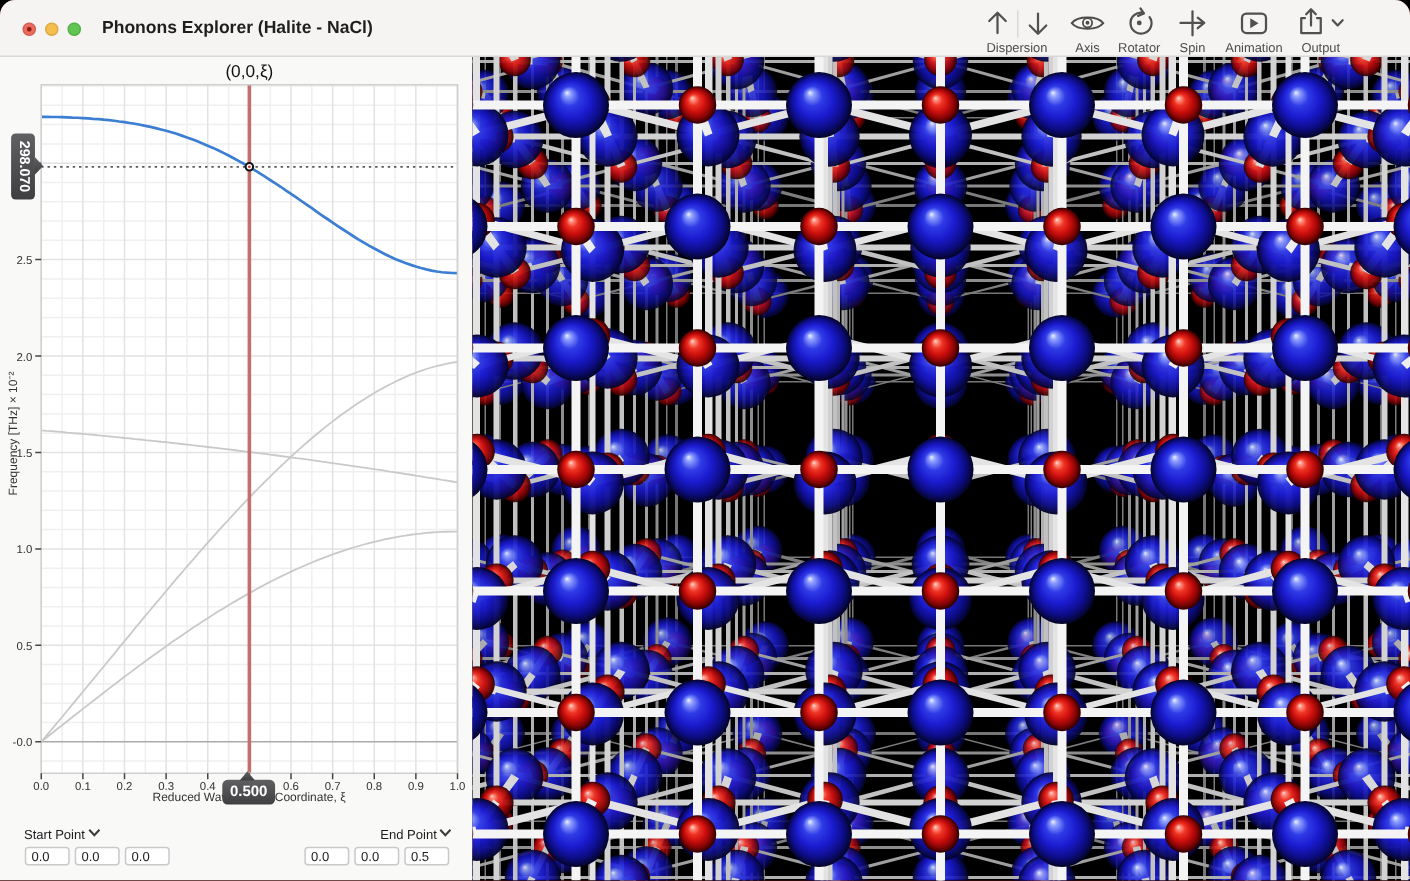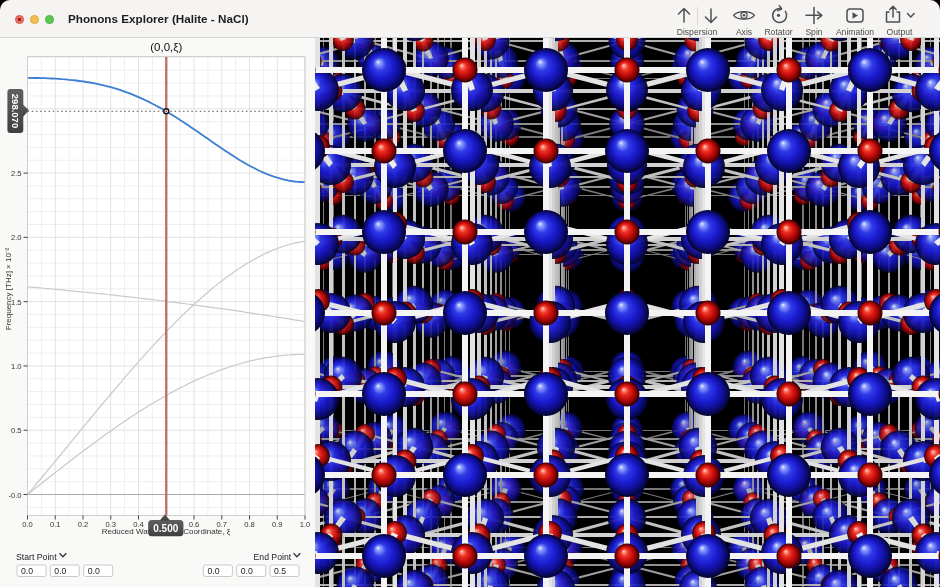--- a/index.html
+++ b/index.html
@@ -1,19 +1,19 @@
 <!DOCTYPE html>
 <html><head><meta charset="utf-8"><style>
 *{margin:0;padding:0;box-sizing:border-box}
 body{width:940px;height:587px;background:#000;font-family:"Liberation Sans",sans-serif;overflow:hidden}
 .win{position:absolute;left:0;top:0;width:940px;height:587px;border-radius:10px 10px 0 0;overflow:hidden;background:#7f1d1d}
 .tbar{position:absolute;left:0;top:0;width:940px;height:38px;background:#f5f4f2;border-bottom:1px solid #d9d8d6}
 .tl{position:absolute;top:15px;width:8.6px;height:8.6px;border-radius:50%}
 .title{position:absolute;left:68px;top:0;line-height:38px;font-size:11.7px;font-weight:600;color:#1e1e1e}
-.tools{position:absolute;left:667px;top:0}
+.tools{position:absolute;left:648px;top:0}
 .left{position:absolute;left:0;top:38px;width:315px;height:549px;background:#f9f9f7}
 .view{position:absolute;left:315px;top:38px;width:625px;height:549px;background:#000}
 </style></head><body>
 <div class="win">
 <div class="tbar">
 <div class="tl" style="left:15px;background:#ed6a5e;border:0.5px solid #d55f54"></div>
 <div class="tl" style="left:30.2px;background:#f5bf4f;border:0.5px solid #dcab41"></div>
 <div class="tl" style="left:45.4px;background:#61c454;border:0.5px solid #51b244"></div>
 <div style="position:absolute;left:18.2px;top:18.2px;width:2.4px;height:2.4px;border-radius:50%;background:#8c1d12"></div>
 <div class="title">Phonons Explorer (Halite - NaCl)</div>

